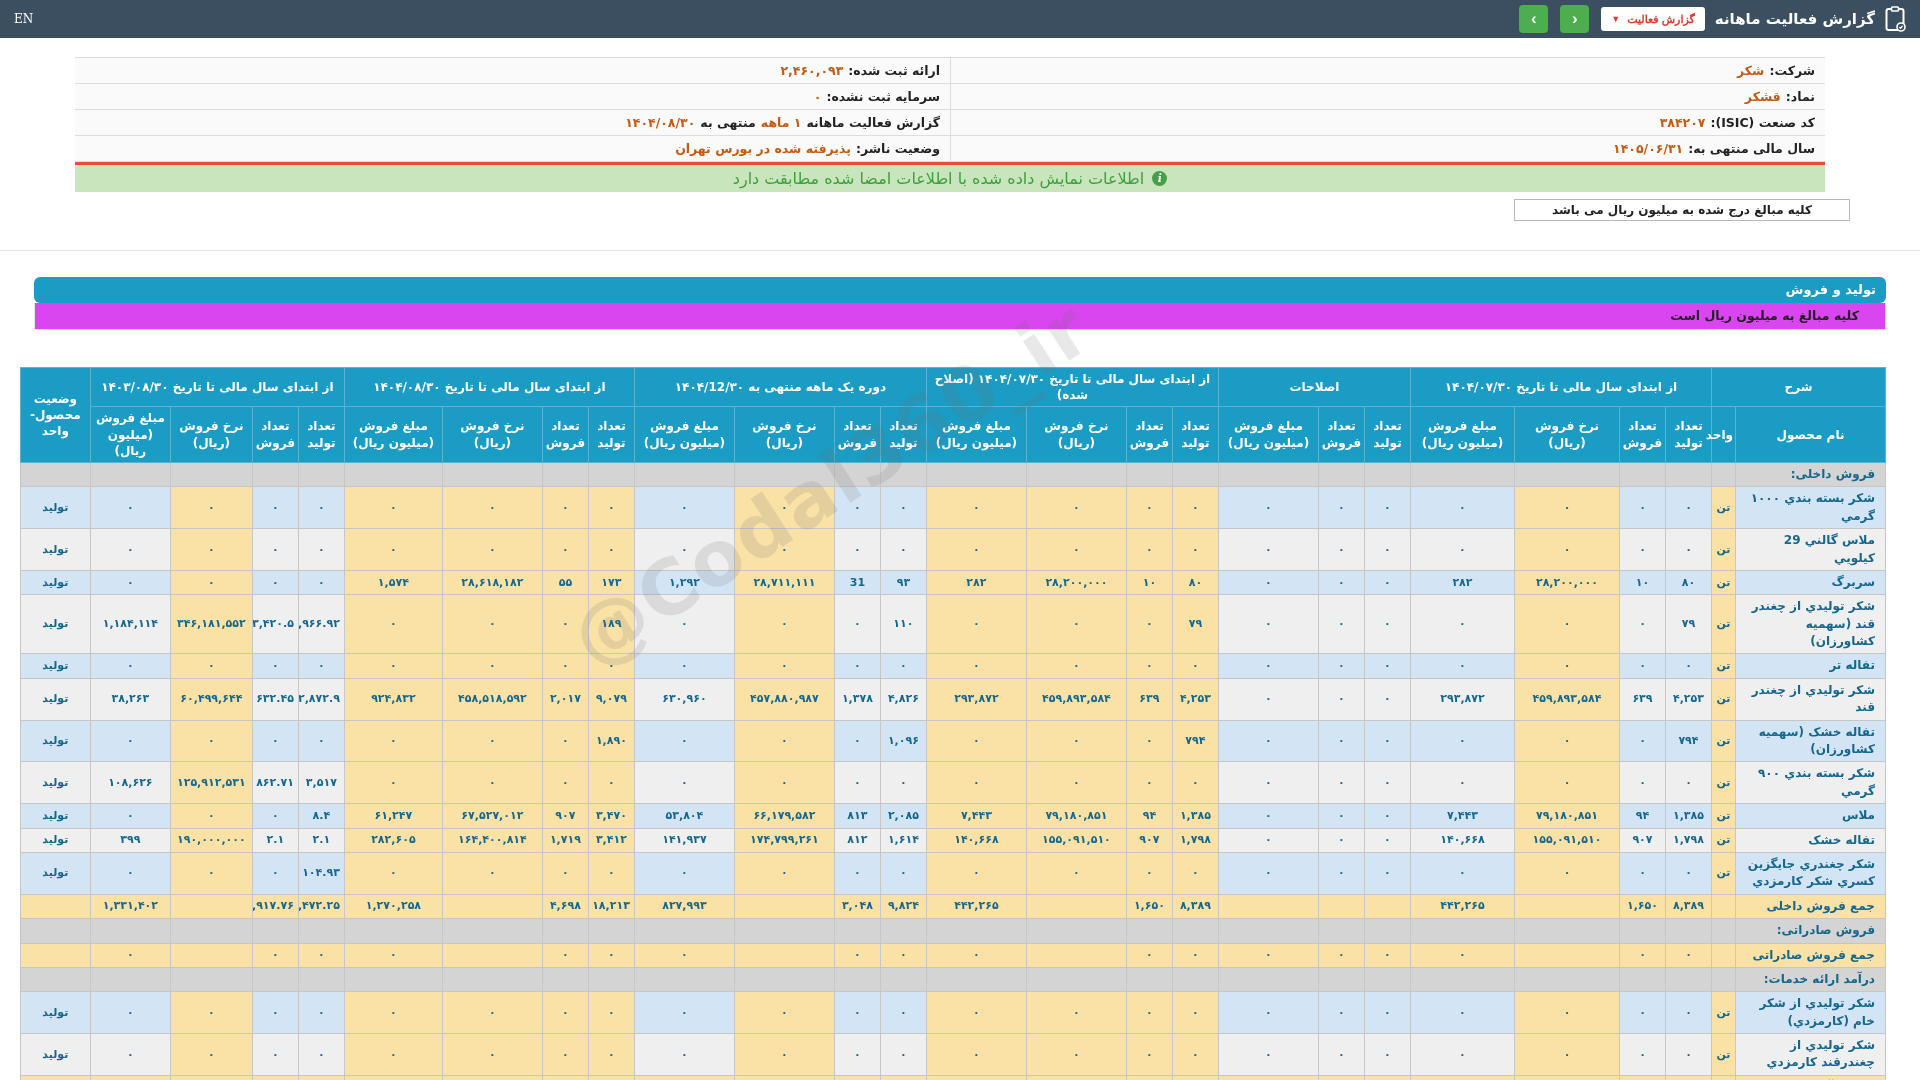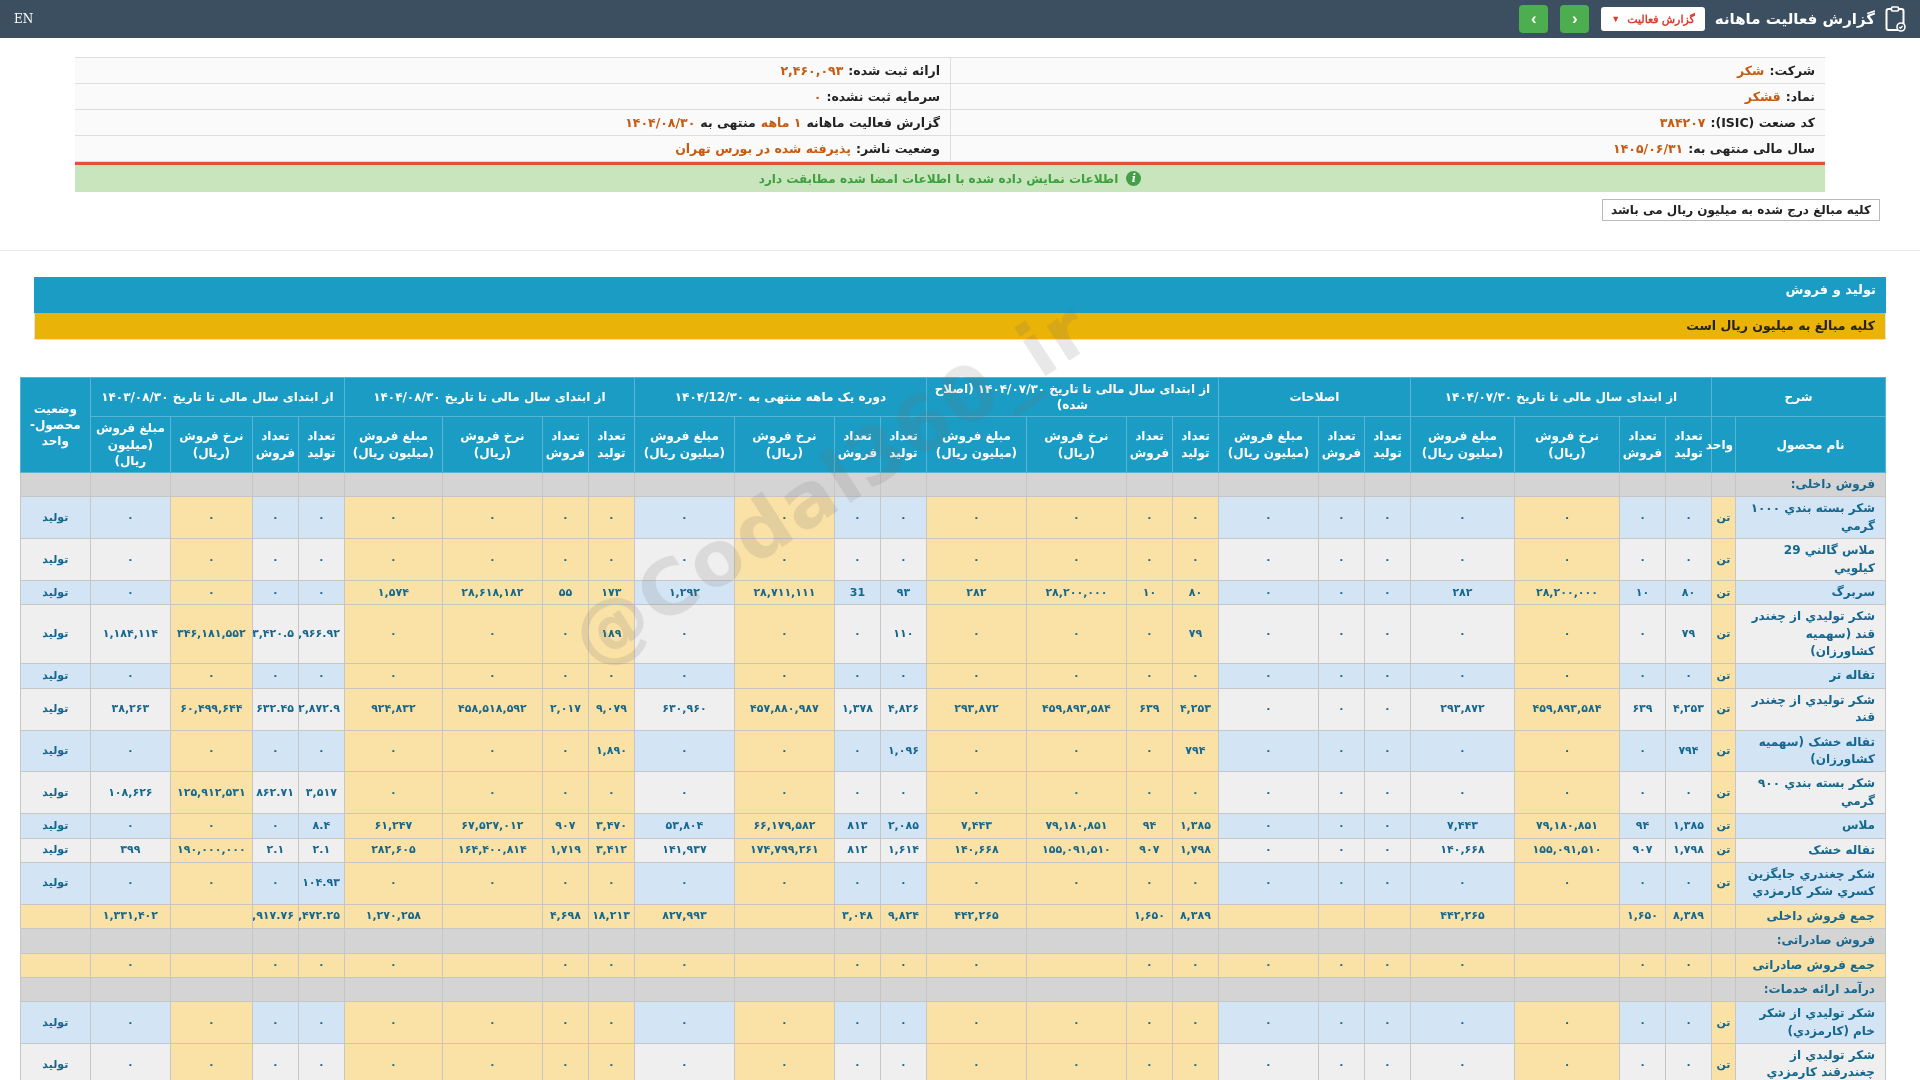--- a/index.html
+++ b/index.html
@@ -33,34 +33,34 @@
   .info{margin:19px 95px 0 75px;display:grid;grid-template-columns:1fr 1fr;
         border-top:1px solid #ddd;background:#fafafa;}
   .info-cell{display:flex;align-items:center;gap:5px;padding:4px 10px;height:26px;
              border-bottom:1px solid #ddd;font-size:12.5px;color:#222;font-weight:bold;}
   .info-cell:nth-child(odd){border-left:1px solid #ddd;}
   .info-cell .orange{color:var(--orange);}
   
   .red-line{margin:0 95px 0 75px;height:3px;background:var(--red-line);}
   .green-notice{margin:0 95px 0 75px;height:27px;background:var(--green-bg);
                 display:flex;align-items:center;justify-content:center;gap:8px;}
-  .green-notice .txt{color:var(--green-text);font-weight:bold;font-size:12px;}
+  .green-notice .txt{color:var(--green-text);font-weight:normal;font-size:16px;}
   .i-icon{width:15px;height:15px;border-radius:50%;background:var(--green-icon);color:#fff;
           font-size:11px;font-weight:bold;display:flex;align-items:center;justify-content:center;
           font-family:"DejaVu Serif",serif;font-style:italic;}
-  .unit-box{margin:7px 40px 0 0;width:278px;height:22px;border:1px solid #b9b9b9;background:#fff;
+  .unit-box{margin:7px 70px 0 0;width:336px;height:22px;border:1px solid #b9b9b9;background:#fff;
             display:flex;align-items:center;justify-content:center;
             font-size:12px;font-weight:bold;color:#222;}
   .divider{margin-top:29px;border-top:1px solid #e8e8e8;}
   
   .content{margin:26px 34px 0 34px;}
-  .blue-bar{height:36px;background:var(--blue);color:#fff;font-weight:bold;font-size:13px;
-            line-height:26px;padding-right:10px;}
-  .unit-row{height:27px;background:#eab308;border:1px solid #e3e3e3;border-top:none;
-            line-height:25px;padding-right:10px;font-size:12.5px;font-weight:bold;color:#222;}
+  .blue-bar{height:26px;background:var(--blue);color:#fff;font-weight:bold;font-size:13px;
+            line-height:26px;padding-right:10px;border-radius:6px;}
+  .unit-row{height:27px;background:#d946ef;border:1px solid #e3e3e3;border-top:none;
+            line-height:25px;padding-right:26px;font-size:12.5px;font-weight:bold;color:#222;}
   .tbl-wrap{margin-top:37px;}
   table{border-collapse:collapse;table-layout:fixed;width:100%;}
   th{background:var(--blue);color:#fff;font-weight:bold;font-size:12px;
      border:1px solid var(--hdr-border);padding:3px 2px;text-align:center;line-height:1.35;}
   td{border:1px solid var(--grid);font-size:11px;font-weight:bold;color:var(--cell-text);
      padding:3px 4px;text-align:center;line-height:1.45;overflow:hidden;}
   td.name{text-align:right;font-size:12px;padding-right:10px;}
   .bg-b{background:var(--stripe-blue);} .bg-w{background:var(--stripe-gray);}
   .bg-y{background:var(--yellow);} .bg-s{background:var(--sec-gray);}
   

